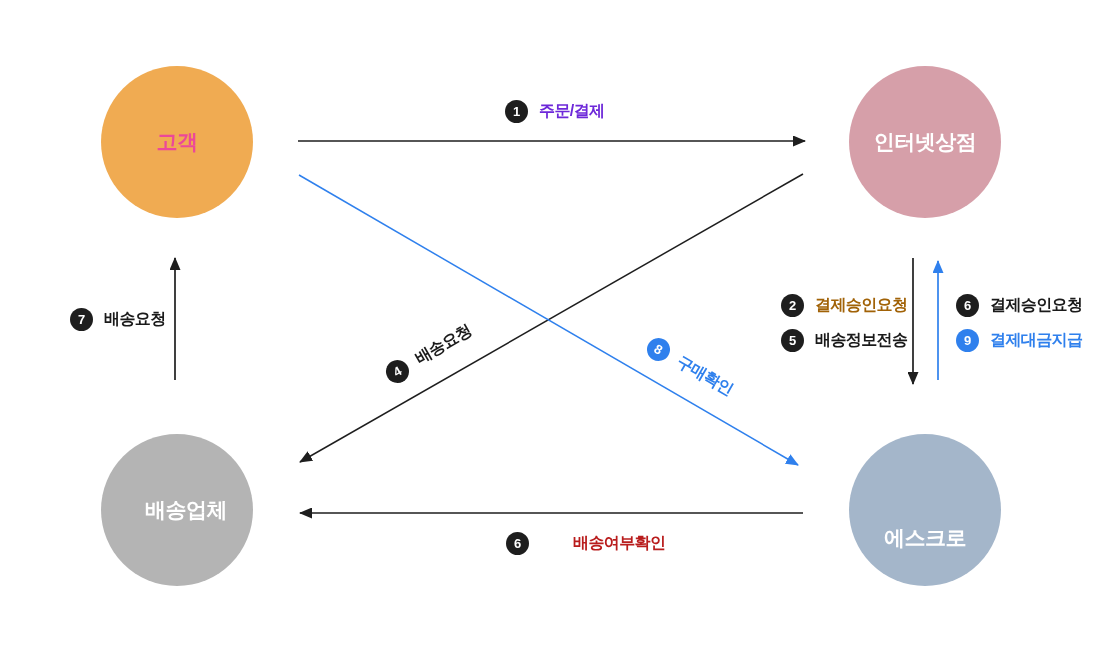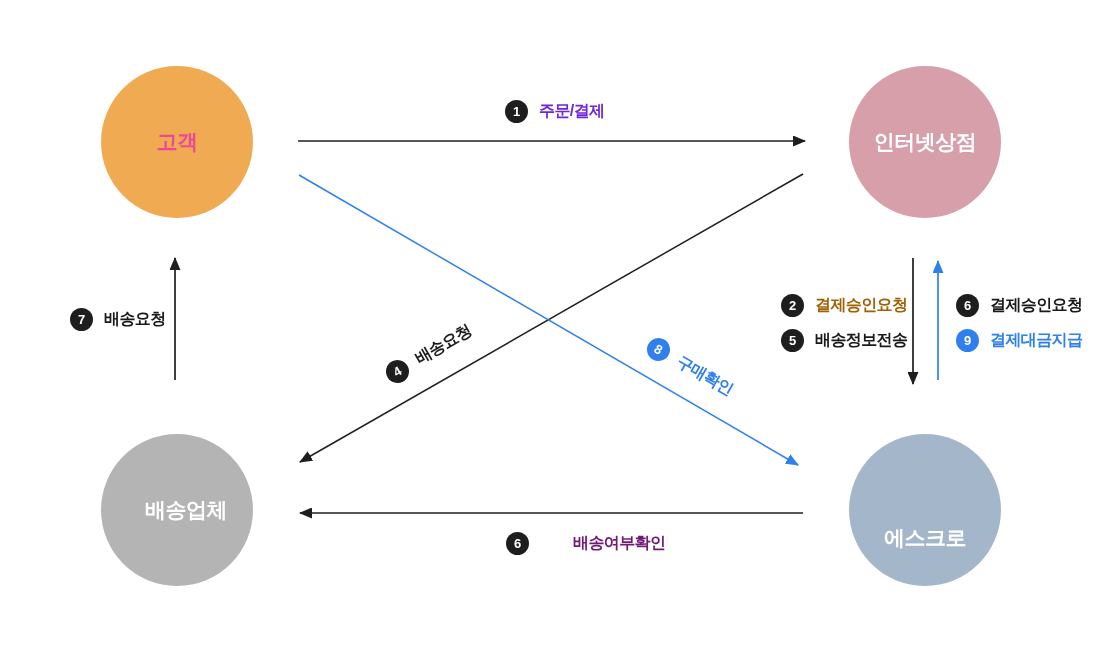--- a/index.html
+++ b/index.html
@@ -123,21 +123,21 @@
     <span class="flow-text" style="color: rgb(26, 26, 26);">배송요청</span>
   </div>
 
   <div class="flow-label rot-pos30" style="left:647px; top:338px;">
     <span class="badge" style="background: rgb(47, 128, 237);">8</span>
     <span class="flow-text" style="color: rgb(47, 128, 237);">구매확인</span>
   </div>
 
   <div class="flow-label" style="left:506px; top:532px;">
     <span class="badge" style="background: rgb(30, 30, 30);">6</span>
-    <span class="flow-text" style="color: #701a75; padding-left: 33px;">배송여부확인</span>
+    <span class="flow-text" style="color: #b91c1c; padding-left: 33px;">배송여부확인</span>
   </div>
 
   <div class="flow-label" style="left:70px; top:308px;">
     <span class="badge" style="background: rgb(30, 30, 30);">7</span>
     <span class="flow-text" style="color: rgb(26, 26, 26);">배송요청</span>
   </div>
 
 </div>
 
 </body></html>

